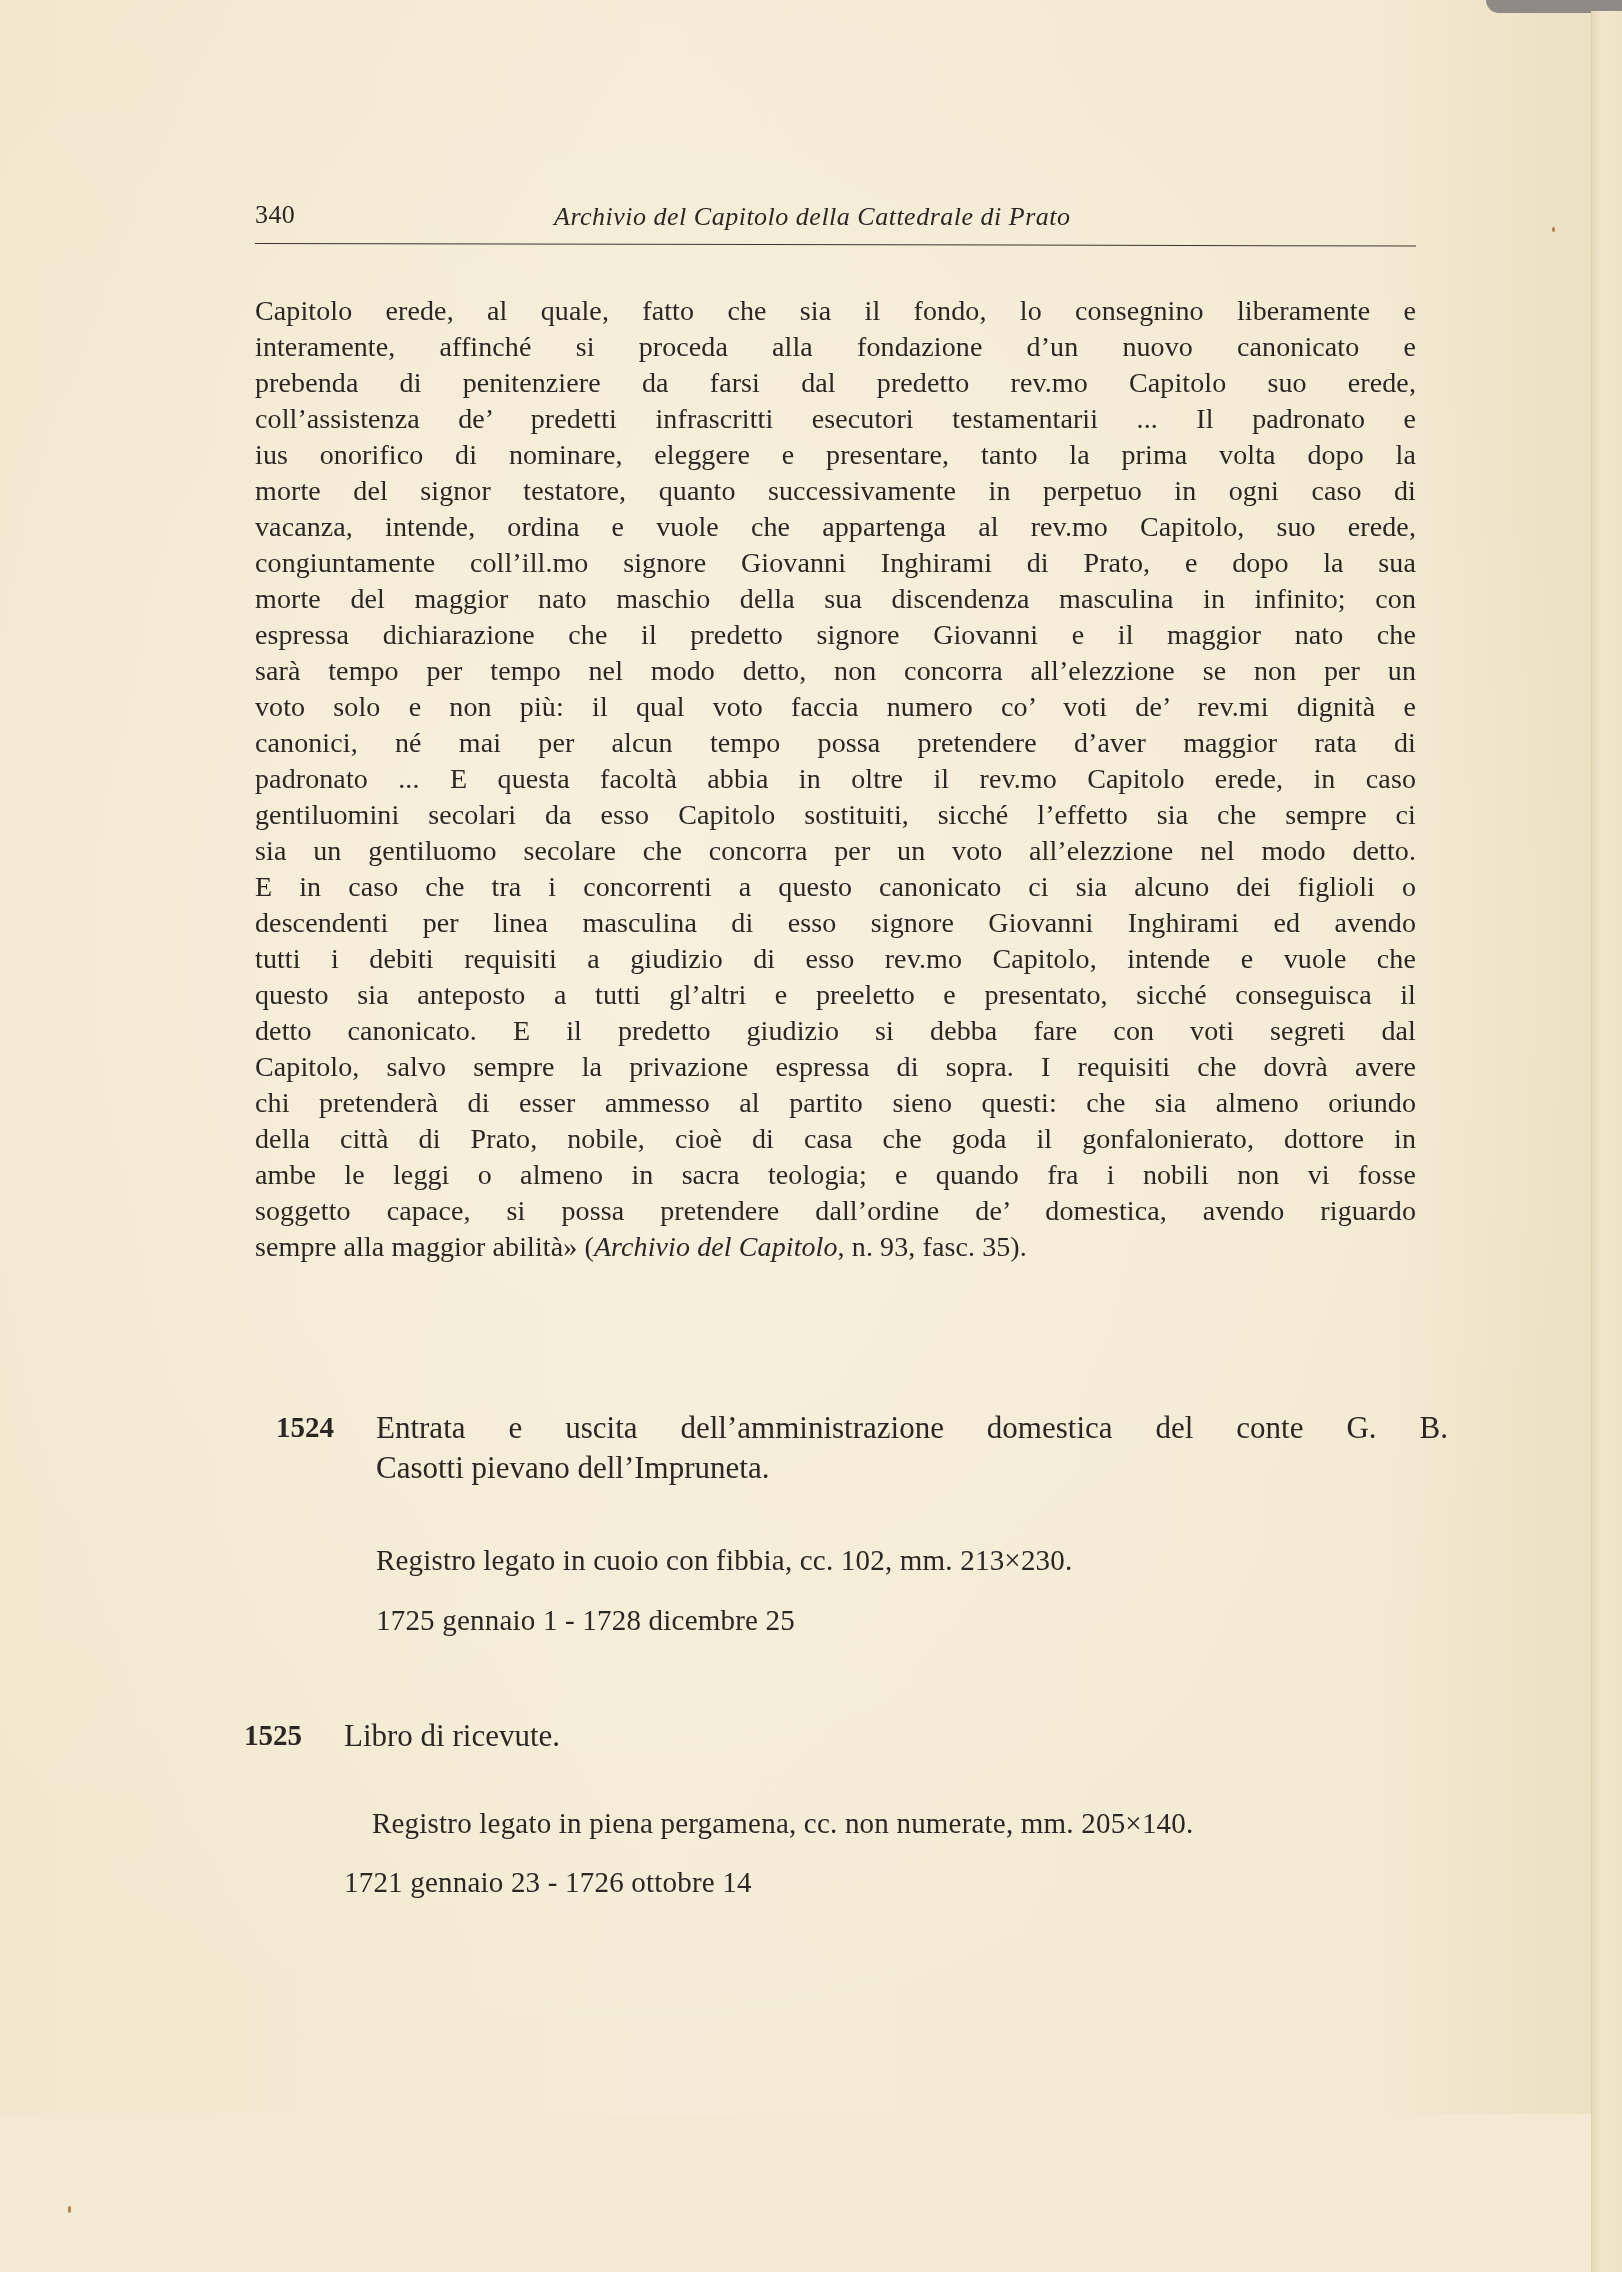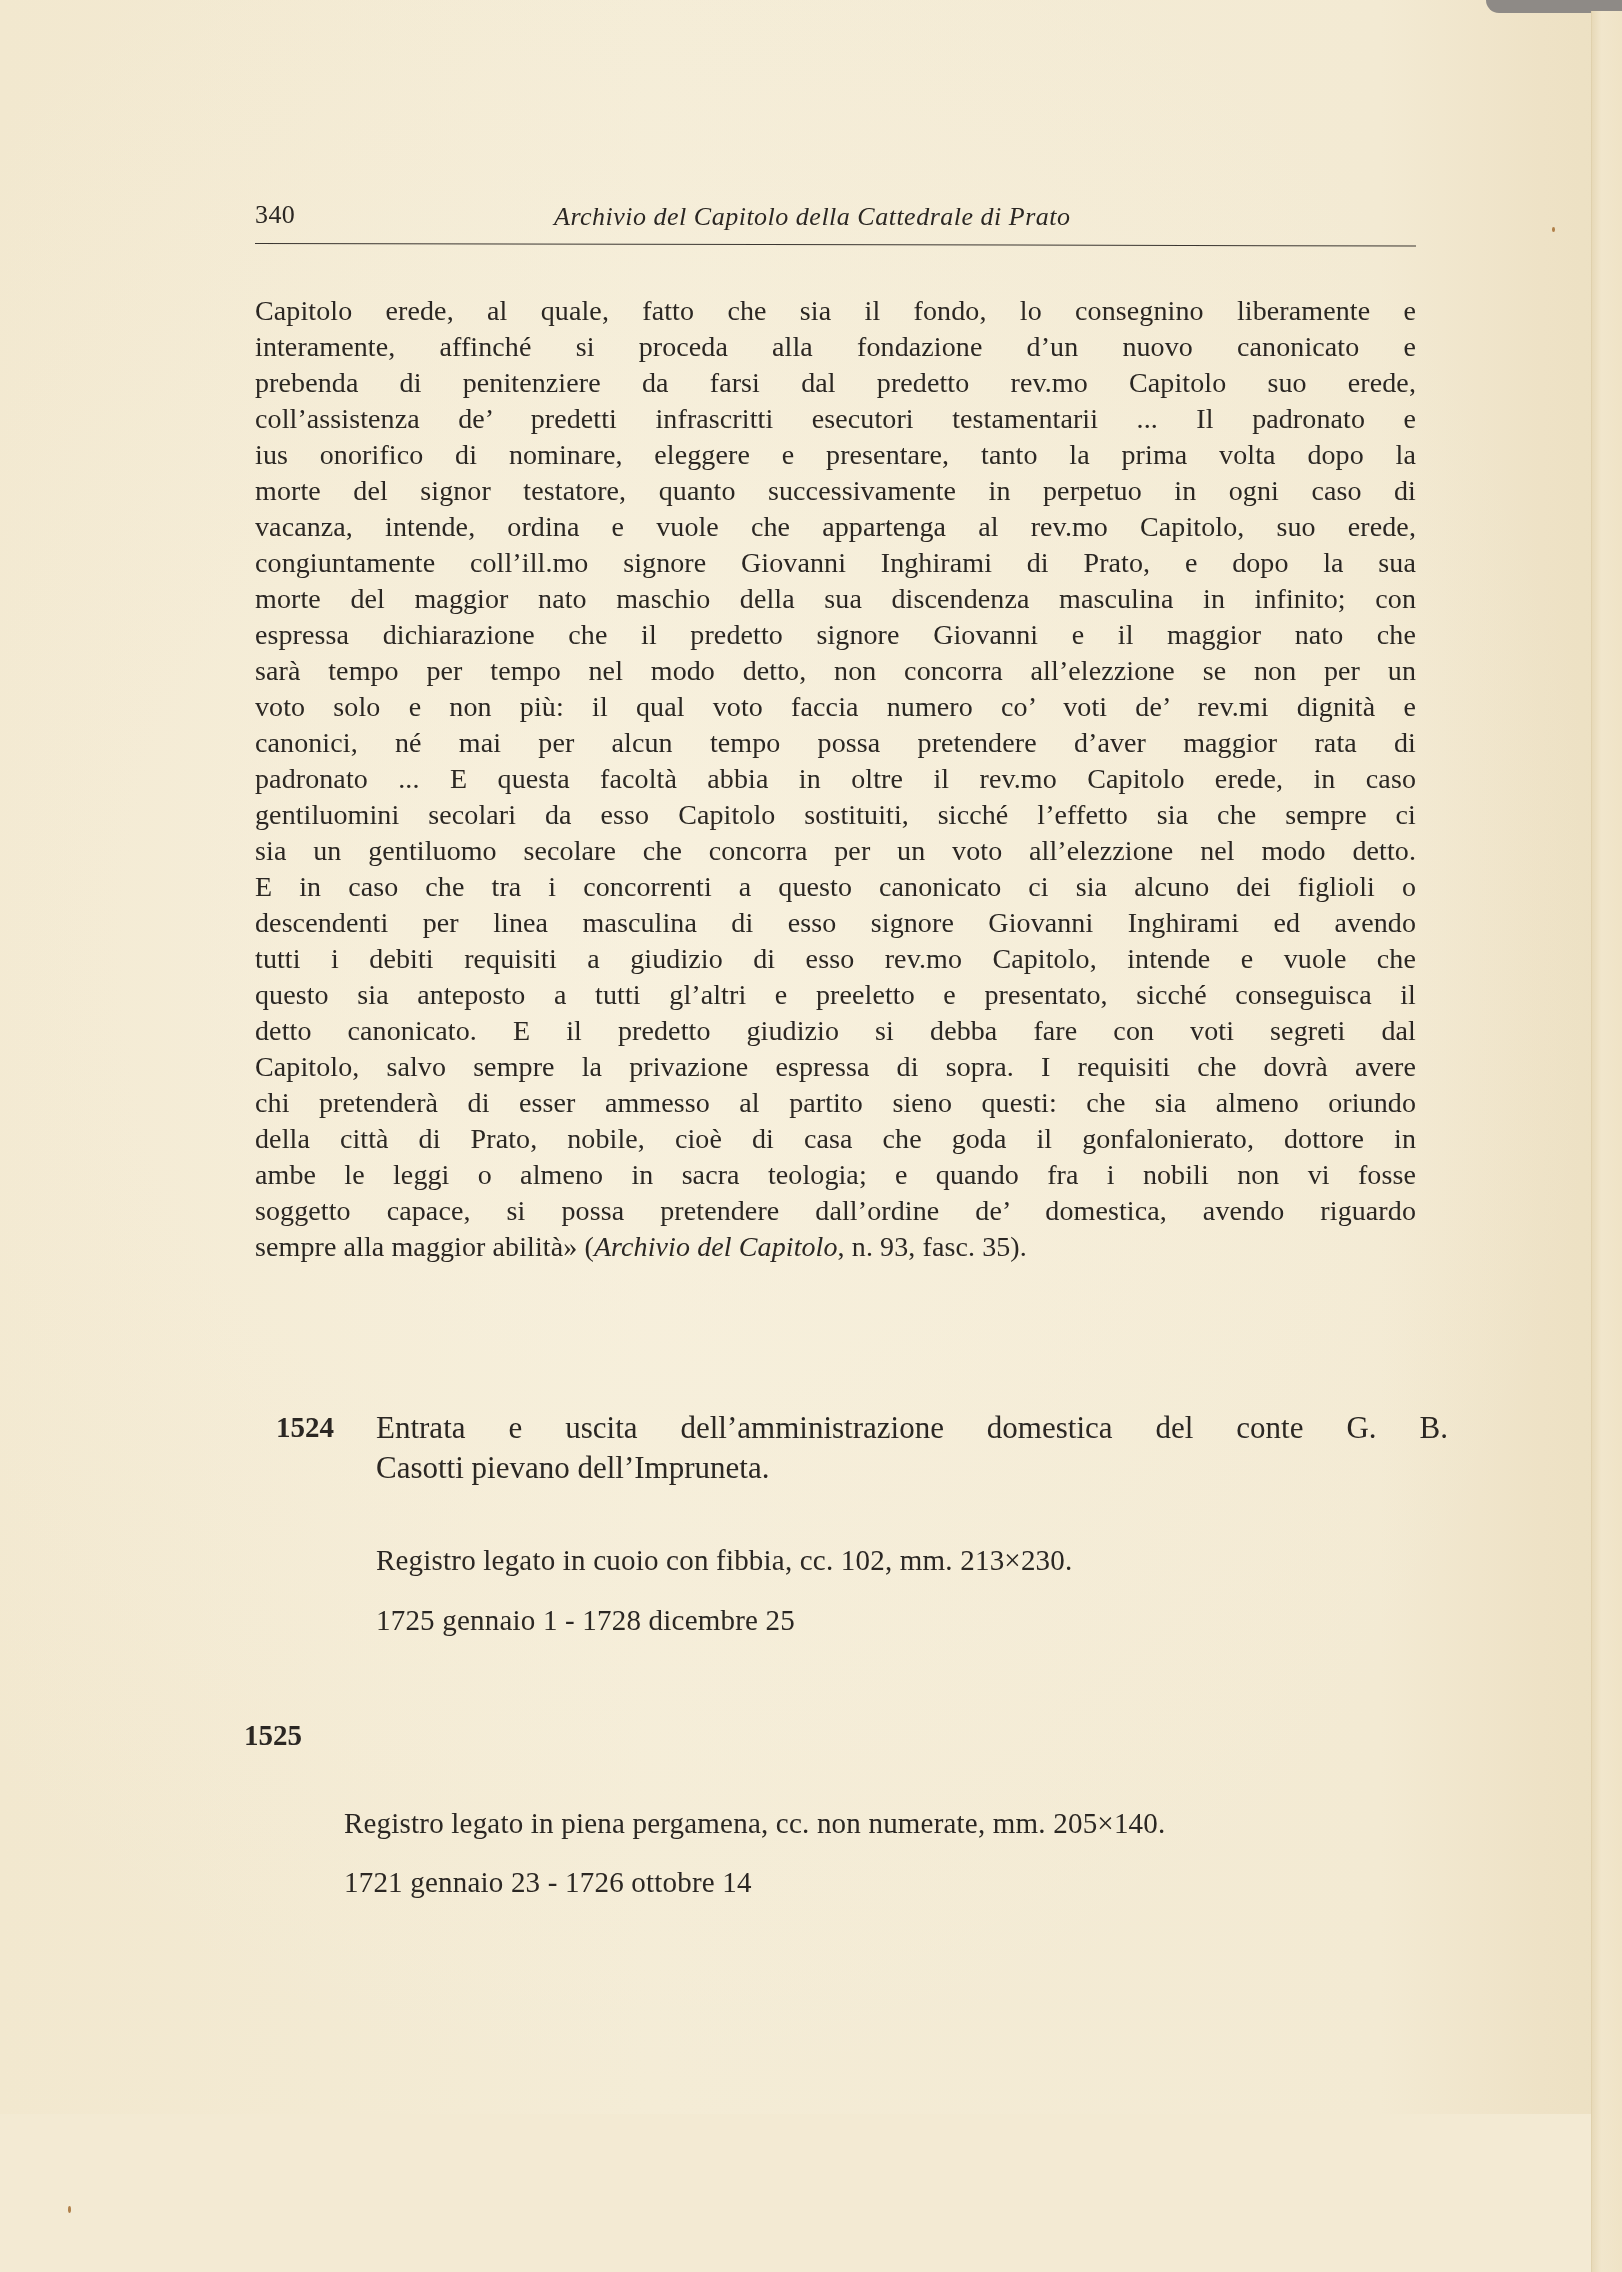--- a/index.html
+++ b/index.html
@@ -179,20 +179,23 @@
     <div class="entry-title">
       <span class="tl">Entrata e uscita dell’amministrazione domestica del conte G. B.</span>
       <span class="tl last">Casotti pievano dell’Impruneta.</span>
     </div>
     <span class="entry-desc" style="top:134px;">Registro legato in cuoio con fibbia, cc. 102, mm. 213×230.</span>
     <span class="entry-dates" style="top:194px;text-align:right;">1725 gennaio 1 - 1728 dicembre 25</span>
   </div>
 
   <div class="entry" style="top:1716px;height:194px;">
     <span class="entry-number">1525</span>
-    <span class="entry-desc" style="top:89px;">Registro legato in piena pergamena, cc. non numerate, mm. 205×140.</span>
+    <div class="entry-title">
+      <span class="tl last">Libro di ricevute.</span>
+    </div>
+    <span class="entry-desc" style="top:89px;margin-left:28px;">Registro legato in piena pergamena, cc. non numerate, mm. 205×140.</span>
     <span class="entry-dates" style="top:148px;">1721 gennaio 23 - 1726 ottobre 14</span>
   </div>
 
   <div class="speck" style="left:68px;top:2206px;width:3.2px;height:7.3px;"></div>
   <div class="speck" style="left:1552px;top:227px;width:3.2px;height:4.8px;"></div>
 </div>
 
 
 </body></html>

